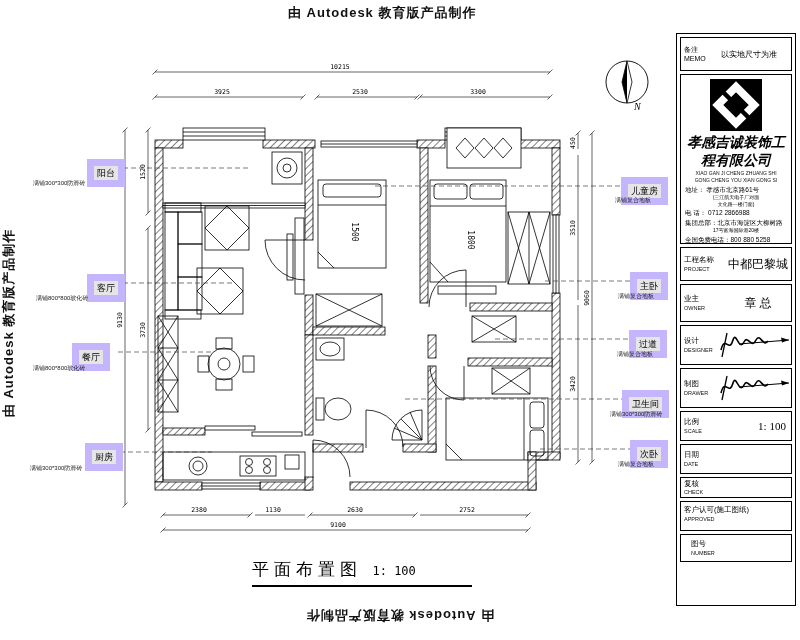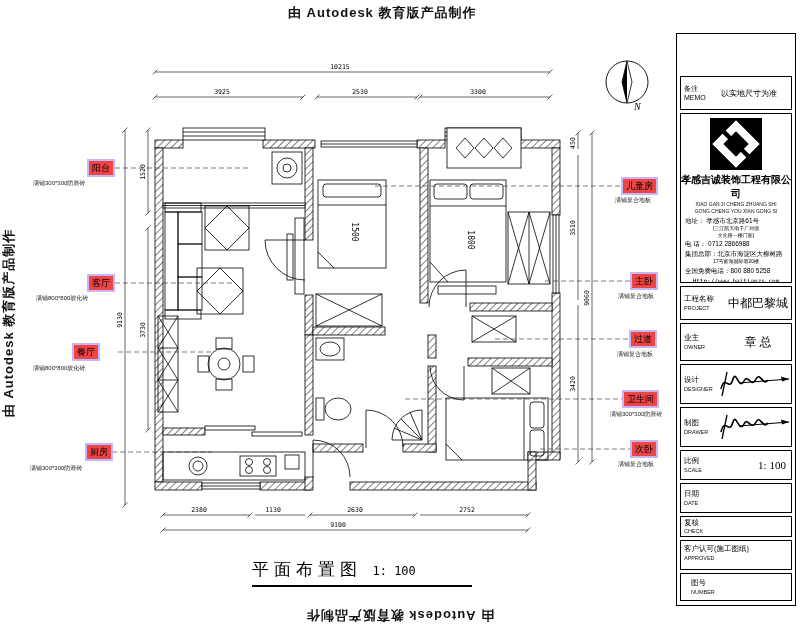--- a/index.html
+++ b/index.html
@@ -3,37 +3,37 @@
 <meta charset="utf-8">
 <style>
   html,body{margin:0;padding:0;background:#e8e8e8;}
   .sheet{position:relative;width:800px;height:640px;background:#ffffff;overflow:hidden;
          font-family:"Liberation Sans",sans-serif;color:#000;}
   .wm{position:absolute;font-size:13px;font-weight:600;color:#111;letter-spacing:1px;white-space:nowrap;}
   .wm-top{left:288px;top:4px;}
   .wm-left{left:-91px;top:314px;width:200px;text-align:center;transform:rotate(-90deg);}
   .wm-bottom{left:300px;top:606px;width:200px;text-align:center;transform:rotate(180deg);}
   svg.plan{position:absolute;left:0;top:0;}
-  .room-label{position:absolute;font-size:9px;line-height:1;border:2px solid #c4b5fd;background:#ef4444;
+  .room-label{position:absolute;font-size:9px;line-height:1;border:7px solid #c4b5fd;background:#e5e5e5;
               padding:3px 3px 2px 3px;white-space:nowrap;z-index:3;}
   .room-note{position:absolute;font-size:6px;line-height:1;color:#1a1a1a;white-space:nowrap;z-index:3;}
   .plan-title{position:absolute;left:252px;top:558px;width:220px;border-bottom:2px solid #000;
               padding-bottom:4px;white-space:nowrap;z-index:3;}
   .plan-title .t{font-size:17px;letter-spacing:5px;font-family:"Liberation Serif",serif;}
   .plan-title .s{font-size:12px;margin-left:6px;font-family:"DejaVu Sans Mono",monospace;}
   
   .title-block{position:absolute;left:676px;top:33px;width:120px;height:573px;border:1px solid #000;
                background:#fff;box-sizing:border-box;padding:3px;display:flex;flex-direction:column;gap:3px;z-index:4;}
   .tb-box{border:1px solid #000;box-sizing:border-box;flex:0 0 auto;overflow:hidden;position:relative;}
-  .memo{height:30px;display:flex;align-items:center;gap:4px;padding:16px 3px;margin-top:39px;}
+  .memo{height:30px;display:flex;align-items:center;gap:4px;padding:16px 3px;}
   .memo .lab{font-size:7px;line-height:1.3;}
   .memo .val{font-size:8px;flex:1;text-align:center;}
   .company{height:170px;text-align:center;padding-top:4px;}
   .logo{width:52px;height:52px;margin:0 auto;display:block;}
-  .co-name{font-size:10px;font-weight:bold;margin-top:3px;letter-spacing:0px;}
+  .co-name{font-size:14px;font-weight:bold;margin-top:3px;letter-spacing:0px;font-style:italic;}
   .co-py{font-size:5px;line-height:1.4;color:#111;}
   .co-line{font-size:6.5px;text-align:left;padding:0 4px;margin-top:2px;line-height:1.25;}
   .co-sub{font-size:5px;text-align:center;line-height:1.3;}
   .co-web{font-size:6px;text-align:center;margin-top:2px;font-family:"DejaVu Sans Mono",monospace;}
   .field{display:flex;align-items:center;padding:2px 3px;}
   .f-labels{width:44px;flex:0 0 auto;}
   .f-cn{font-size:7.5px;line-height:1.4;}
   .f-en{font-size:5.5px;line-height:1.3;color:#111;}
   .f-value{flex:1;text-align:center;font-size:12px;font-family:"Liberation Serif",serif;}
   .f-value.small{font-size:11px;}

